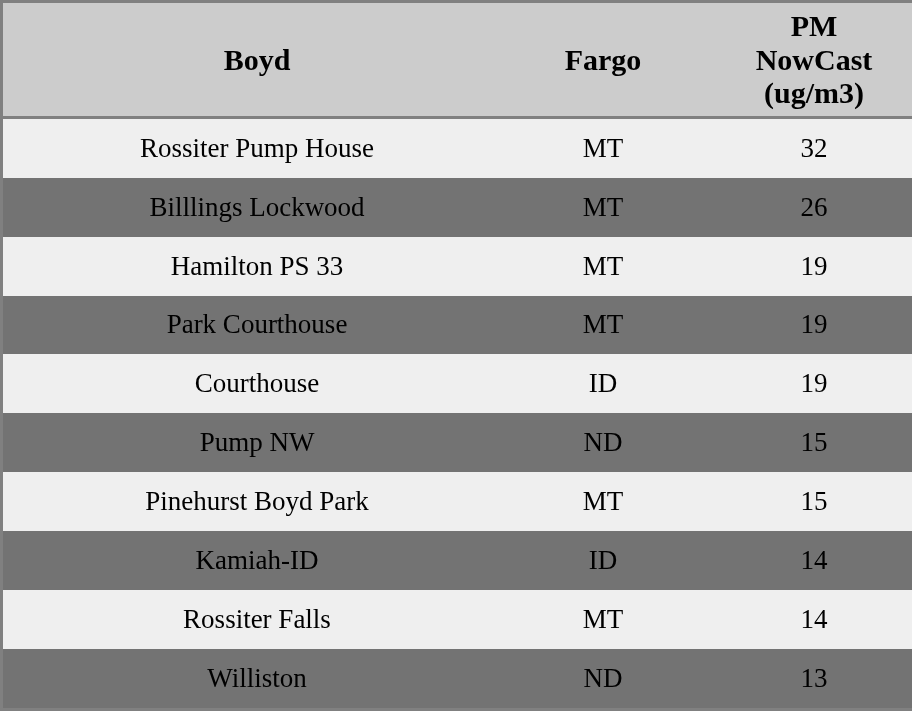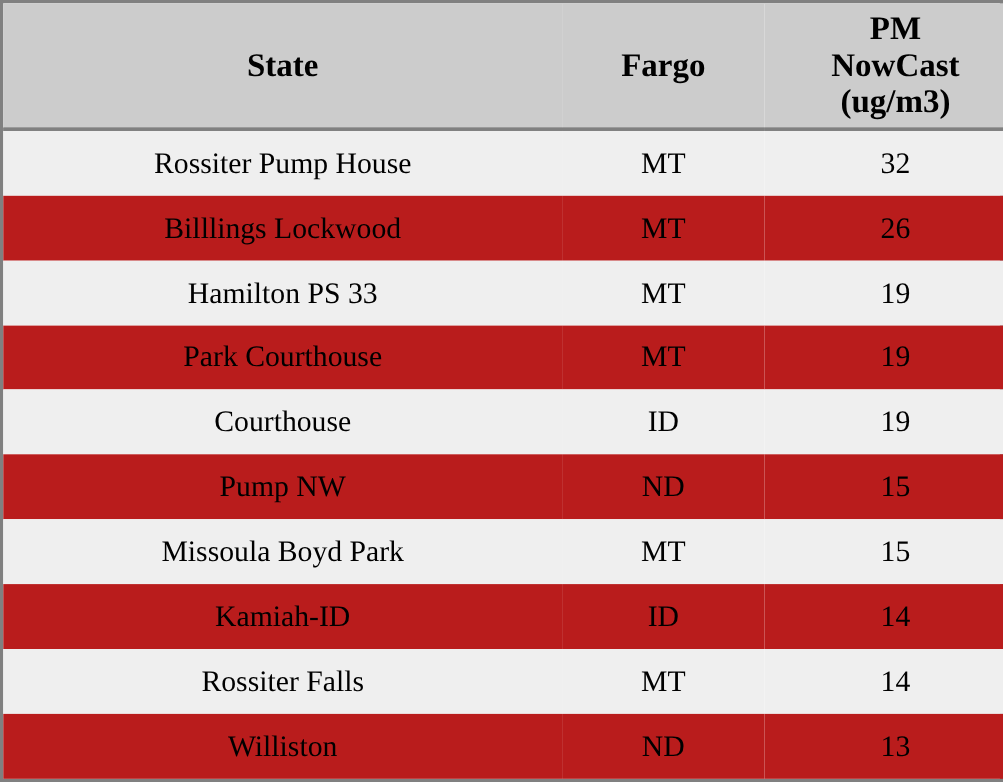--- a/index.html
+++ b/index.html
@@ -46,31 +46,31 @@
     font-family: "Liberation Serif", serif;
     font-size: 27px;
     color: #000000;
     text-align: center;
     vertical-align: middle;
     padding: 0 20px;
     border: none;
     height: 58px;
   }
   table.aqi-table tbody tr.odd td  { background: #efefef; }
-  table.aqi-table tbody tr.even td { background: #b91c1c; }
+  table.aqi-table tbody tr.even td { background: #737373; }
   .hdr-line { display: block; }
 </style>
 </head>
 <body>
 
 <div class="table-wrap">
   <table class="aqi-table">
     <thead>
       <tr>
-        <th class="col-site">State</th>
+        <th class="col-site">Boyd</th>
         <th class="col-state">Fargo</th>
         <th class="col-value">
           <span class="hdr-line">PM</span>
           <span class="hdr-line">NowCast</span>
           <span class="hdr-line">(ug/m3)</span>
         </th>
       </tr>
     </thead>
     <tbody>
       <tr class="odd">
@@ -97,21 +97,21 @@
         <td>Courthouse</td>
         <td>ID</td>
         <td>19</td>
       </tr>
       <tr class="even">
         <td>Pump NW</td>
         <td>ND</td>
         <td>15</td>
       </tr>
       <tr class="odd">
-        <td>Missoula Boyd Park</td>
+        <td>Pinehurst Boyd Park</td>
         <td>MT</td>
         <td>15</td>
       </tr>
       <tr class="even">
         <td>Kamiah-ID</td>
         <td>ID</td>
         <td>14</td>
       </tr>
       <tr class="odd">
         <td>Rossiter Falls</td>

